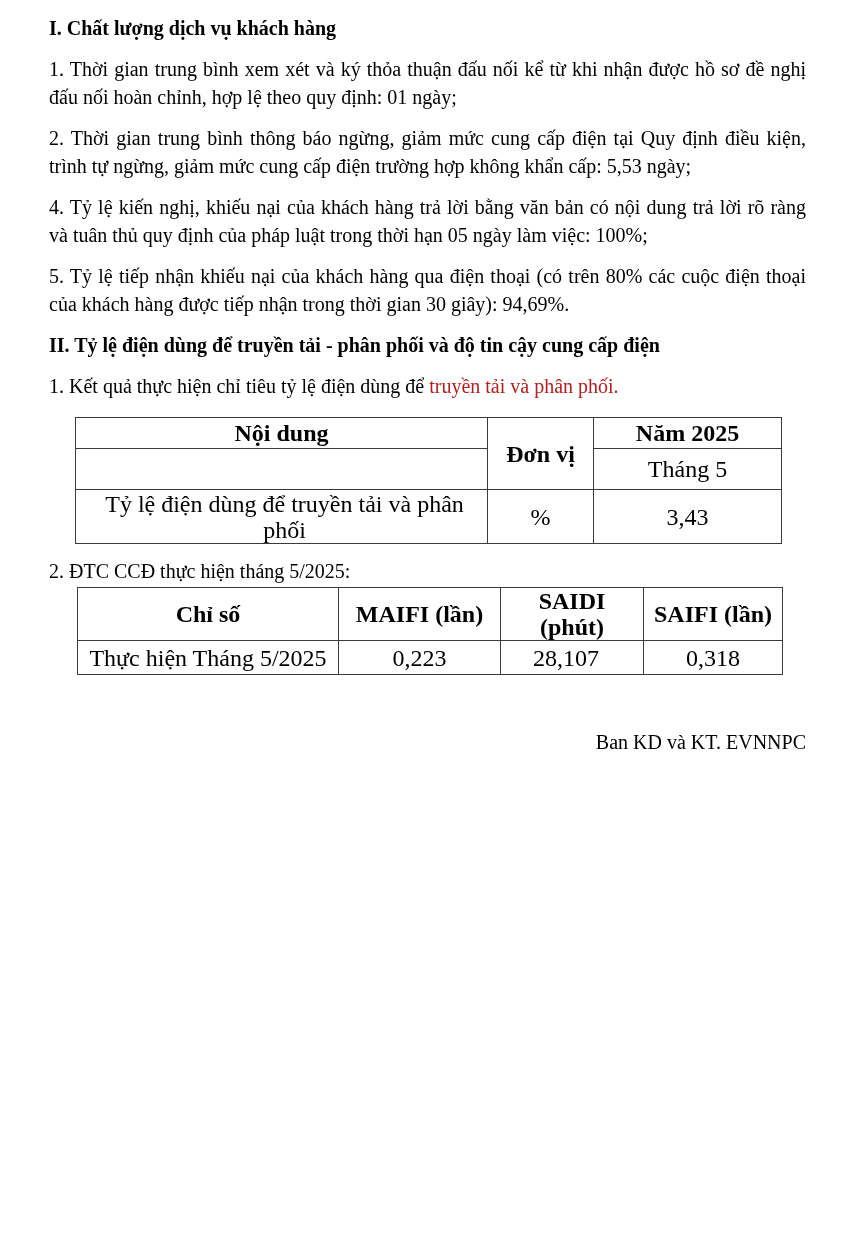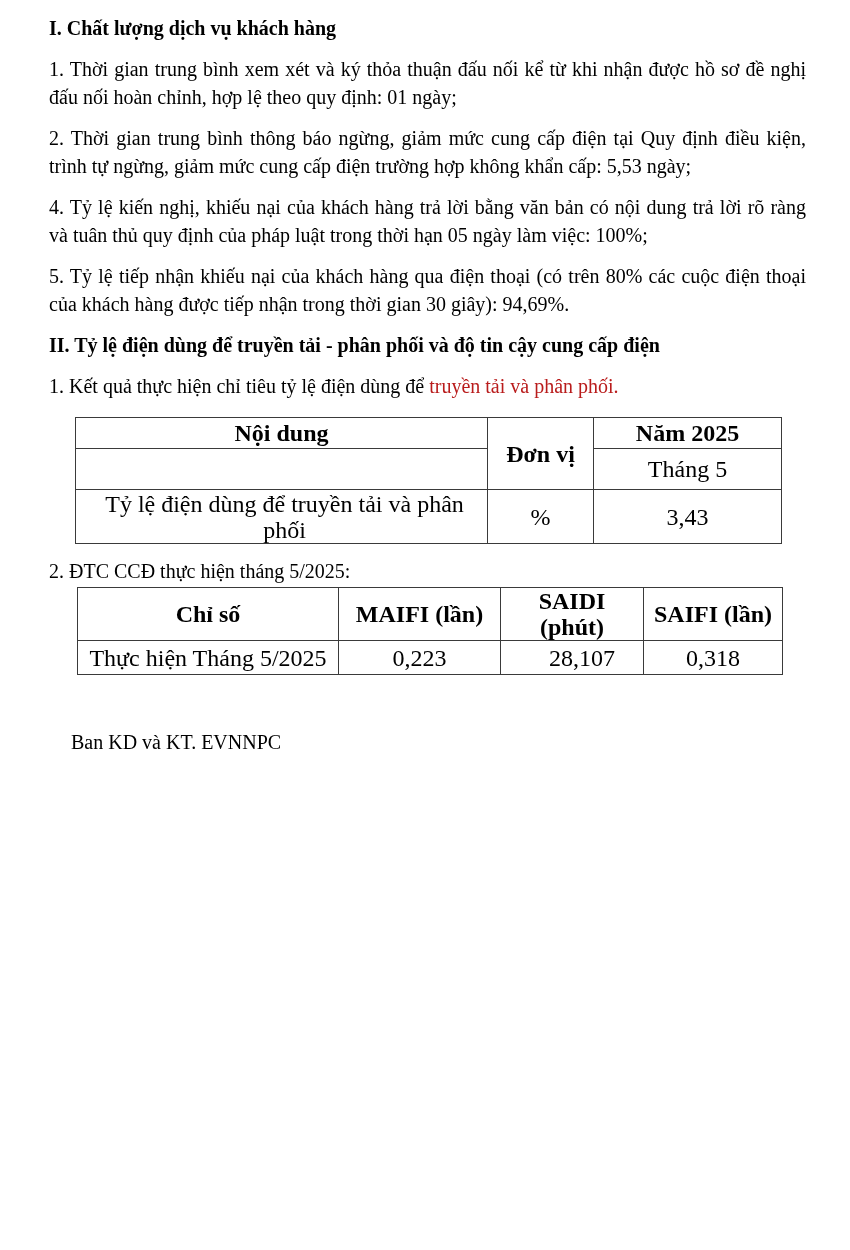--- a/index.html
+++ b/index.html
@@ -76,26 +76,26 @@
     margin: 0 4px 0 28px;
   }
   .table2 .c1 { width: 261px; }
   .table2 .c2 { width: 162px; }
   .table2 .c3 { width: 143px; }
   .table2 .c4 { width: 139px; }
   .table2 .hrow td { height: 43px; }
   .table2 .drow td { height: 33px; }
   .table2 .saidi-val {
     text-align: right;
-    padding-right: 28px;
+    padding-right: 44px;
   }
 
   .signature {
     margin: 53px 0 0 22px;
-    text-align: left;
+    text-align: right;
   }
 </style>
 </head>
 <body>
 
 <div class="page">
 
 
   <p class="heading">I. Chất lượng dịch vụ khách hàng</p>
 

